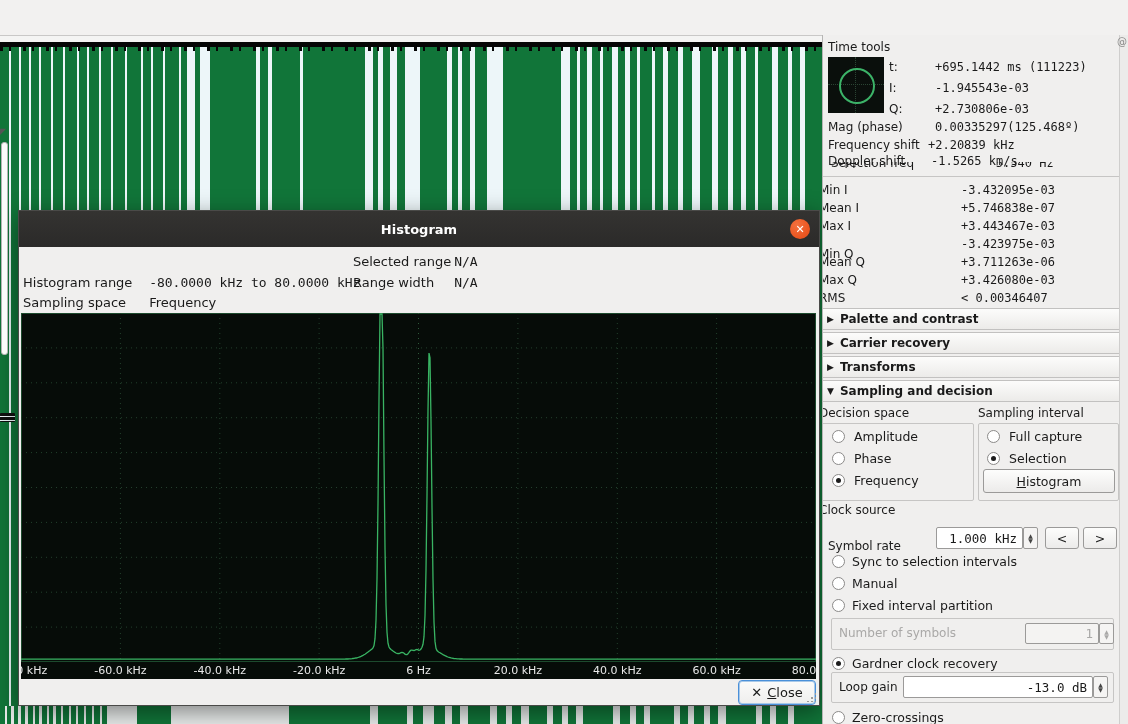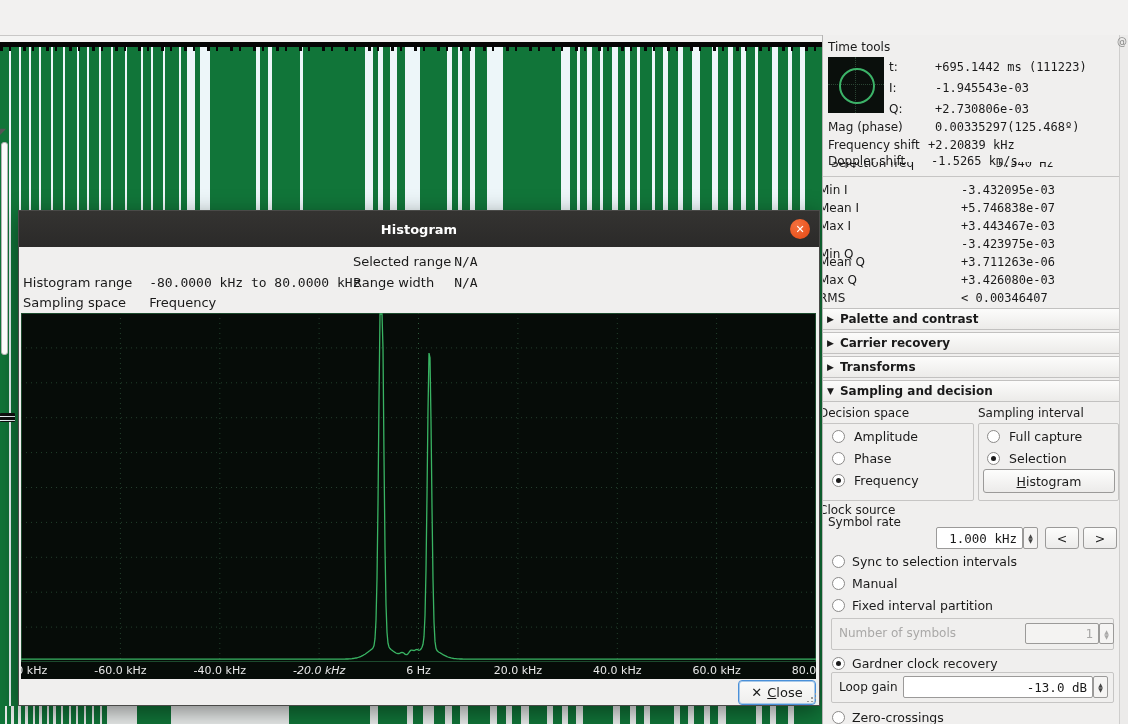--- a/index.html
+++ b/index.html
@@ -229,21 +229,21 @@
           <line x1="397.5" y1="0" x2="397.5" y2="349" stroke="#2e5a3a" stroke-dasharray="1 4"></line>
           <line x1="496.9" y1="0" x2="496.9" y2="349" stroke="#22402c" stroke-dasharray="1 4"></line>
           <line x1="596.3" y1="0" x2="596.3" y2="349" stroke="#22402c" stroke-dasharray="1 4"></line>
           <line x1="695.6" y1="0" x2="695.6" y2="349" stroke="#22402c" stroke-dasharray="1 4"></line>
           <path d="M0,346.1L1,346.1L2,346.1L3,346.1L4,346.1L5,346.1L6,346.1L7,346.1L8,346.1L9,346.1L10,346.1L11,346.1L12,346.1L13,346.1L14,346.1L15,346.1L16,346.1L17,346.1L18,346.1L19,346.1L20,346.1L21,346.1L22,346.1L23,346.1L24,346.1L25,346.1L26,346.1L27,346.1L28,346.1L29,346.1L30,346.1L31,346.1L32,346.1L33,346.1L34,346.1L35,346.1L36,346.1L37,346.1L38,346.1L39,346.1L40,346.1L41,346.1L42,346.1L43,346.1L44,346.1L45,346.1L46,346.1L47,346.1L48,346.1L49,346.1L50,346.1L51,346.1L52,346.1L53,346.1L54,346.1L55,346.1L56,346.1L57,346.1L58,346.1L59,346.1L60,346.1L61,346.1L62,346.1L63,346.1L64,346.1L65,346.1L66,346.1L67,346.1L68,346.1L69,346.1L70,346.1L71,346.1L72,346.1L73,346.1L74,346.1L75,346.1L76,346.1L77,346.1L78,346.1L79,346.1L80,346.1L81,346.1L82,346.1L83,346.1L84,346.1L85,346.1L86,346.1L87,346.1L88,346.1L89,346.1L90,346.1L91,346.1L92,346.1L93,346.1L94,346.1L95,346.1L96,346.1L97,346.1L98,346.1L99,346.1L100,346.1L101,346.1L102,346.1L103,346.1L104,346.1L105,346.1L106,346.1L107,346.1L108,346.1L109,346.1L110,346.1L111,346.1L112,346.1L113,346.1L114,346.1L115,346.1L116,346.1L117,346.1L118,346.1L119,346.1L120,346.1L121,346.1L122,346.1L123,346.1L124,346.1L125,346.1L126,346.1L127,346.1L128,346.1L129,346.1L130,346.1L131,346.1L132,346.1L133,346.1L134,346.1L135,346.1L136,346.1L137,346.1L138,346.1L139,346.1L140,346.1L141,346.1L142,346.1L143,346.1L144,346.1L145,346.1L146,346.1L147,346.1L148,346.1L149,346.1L150,346.1L151,346.1L152,346.1L153,346.1L154,346.1L155,346.1L156,346.1L157,346.1L158,346.1L159,346.1L160,346.1L161,346.1L162,346.1L163,346.1L164,346.1L165,346.1L166,346.1L167,346.1L168,346.1L169,346.1L170,346.1L171,346.1L172,346.1L173,346.1L174,346.1L175,346.1L176,346.1L177,346.1L178,346.1L179,346.1L180,346.1L181,346.1L182,346.1L183,346.1L184,346.1L185,346.1L186,346.1L187,346.1L188,346.1L189,346.1L190,346.1L191,346.1L192,346.1L193,346.1L194,346.1L195,346.1L196,346.1L197,346.1L198,346.1L199,346.1L200,346.1L201,346.1L202,346.1L203,346.1L204,346.1L205,346.1L206,346.1L207,346.1L208,346.1L209,346.1L210,346.1L211,346.1L212,346.1L213,346.1L214,346.1L215,346.1L216,346.1L217,346.1L218,346.1L219,346.1L220,346.1L221,346.1L222,346.1L223,346.1L224,346.1L225,346.1L226,346.1L227,346.1L228,346.1L229,346.1L230,346.1L231,346.1L232,346.1L233,346.1L234,346.1L235,346.1L236,346.1L237,346.1L238,346.1L239,346.1L240,346.1L241,346.1L242,346.1L243,346.1L244,346.1L245,346.1L246,346.1L247,346.1L248,346.1L249,346.1L250,346.1L251,346.1L252,346.1L253,346.1L254,346.1L255,346.1L256,346.1L257,346.1L258,346.1L259,346.1L260,346.1L261,346.1L262,346.1L263,346.1L264,346.1L265,346.1L266,346.1L267,346.1L268,346.1L269,346.1L270,346.1L271,346.1L272,346.1L273,346.1L274,346.1L275,346.1L276,346.1L277,346.1L278,346.1L279,346.1L280,346.1L281,346.1L282,346.1L283,346.1L284,346.1L285,346.1L286,346.1L287,346.1L288,346.1L289,346.1L290,346.1L291,346.1L292,346.1L293,346.1L294,346.1L295,346.1L296,346.1L297,346.1L298,346.1L299,346.1L300,346.1L301,346.1L302,346.1L303,346.1L304,346.1L305,346.1L306,346.1L307,346.1L308,346.1L309,346.1L310,346.1L311,346.1L312,346.1L313,346.1L314,346.1L315,346.1L316,346.1L317,346.1L318,346.1L319,346.1L320,346.1L321,346.1L322,346.1L323,346.1L324,346.1L325,346.0L326,346.0L327,346.0L328,345.9L329,345.8L330,345.8L331,345.7L332,345.5L333,345.4L334,345.2L335,345.0L336,344.8L337,344.5L338,344.2L339,343.8L340,343.4L341,342.9L342,342.4L343,341.8L344,341.2L345,340.5L346,339.8L347,339.1L348,338.3L349,337.6L350,336.8L351,336.0L352,334.9L353,332.5L354,325.7L355,307.3L356,265.6L357,190.4L358,86.6L359,1.0L360,1.0L361,1.0L362,35.8L363,144.0L364,234.7L365,291.4L366,319.2L367,330.2L368,334.0L369,335.5L370,336.4L371,337.2L372,338.0L373,338.7L374,339.4L375,340.0L376,340.5L377,340.7L378,340.5L379,340.1L380,339.6L381,339.3L382,339.5L383,340.2L384,341.1L385,341.7L386,341.6L387,340.7L388,339.4L389,338.0L390,337.2L391,337.1L392,337.4L393,337.5L394,337.1L395,336.6L396,336.5L397,336.9L398,337.3L399,337.0L400,336.0L401,334.2L402,331.3L403,323.7L404,302.8L405,256.9L406,182.3L407,96.9L408,40.1L409,44.7L410,108.1L411,194.4L412,266.2L413,309.0L414,328.4L415,335.3L416,337.6L417,338.5L418,339.2L419,339.8L420,340.4L421,341.0L422,341.6L423,342.1L424,342.7L425,343.1L426,343.6L427,344.0L428,344.3L429,344.6L430,344.9L431,345.1L432,345.3L433,345.5L434,345.6L435,345.7L436,345.8L437,345.9L438,345.9L439,346.0L440,346.0L441,346.0L442,346.1L443,346.1L444,346.1L445,346.1L446,346.1L447,346.1L448,346.1L449,346.1L450,346.1L451,346.1L452,346.1L453,346.1L454,346.1L455,346.1L456,346.1L457,346.1L458,346.1L459,346.1L460,346.1L461,346.1L462,346.1L463,346.1L464,346.1L465,346.1L466,346.1L467,346.1L468,346.1L469,346.1L470,346.1L471,346.1L472,346.1L473,346.1L474,346.1L475,346.1L476,346.1L477,346.1L478,346.1L479,346.1L480,346.1L481,346.1L482,346.1L483,346.1L484,346.1L485,346.1L486,346.1L487,346.1L488,346.1L489,346.1L490,346.1L491,346.1L492,346.1L493,346.1L494,346.1L495,346.1L496,346.1L497,346.1L498,346.1L499,346.1L500,346.1L501,346.1L502,346.1L503,346.1L504,346.1L505,346.1L506,346.1L507,346.1L508,346.1L509,346.1L510,346.1L511,346.1L512,346.1L513,346.1L514,346.1L515,346.1L516,346.1L517,346.1L518,346.1L519,346.1L520,346.1L521,346.1L522,346.1L523,346.1L524,346.1L525,346.1L526,346.1L527,346.1L528,346.1L529,346.1L530,346.1L531,346.1L532,346.1L533,346.1L534,346.1L535,346.1L536,346.1L537,346.1L538,346.1L539,346.1L540,346.1L541,346.1L542,346.1L543,346.1L544,346.1L545,346.1L546,346.1L547,346.1L548,346.1L549,346.1L550,346.1L551,346.1L552,346.1L553,346.1L554,346.1L555,346.1L556,346.1L557,346.1L558,346.1L559,346.1L560,346.1L561,346.1L562,346.1L563,346.1L564,346.1L565,346.1L566,346.1L567,346.1L568,346.1L569,346.1L570,346.1L571,346.1L572,346.1L573,346.1L574,346.1L575,346.1L576,346.1L577,346.1L578,346.1L579,346.1L580,346.1L581,346.1L582,346.1L583,346.1L584,346.1L585,346.1L586,346.1L587,346.1L588,346.1L589,346.1L590,346.1L591,346.1L592,346.1L593,346.1L594,346.1L595,346.1L596,346.1L597,346.1L598,346.1L599,346.1L600,346.1L601,346.1L602,346.1L603,346.1L604,346.1L605,346.1L606,346.1L607,346.1L608,346.1L609,346.1L610,346.1L611,346.1L612,346.1L613,346.1L614,346.1L615,346.1L616,346.1L617,346.1L618,346.1L619,346.1L620,346.1L621,346.1L622,346.1L623,346.1L624,346.1L625,346.1L626,346.1L627,346.1L628,346.1L629,346.1L630,346.1L631,346.1L632,346.1L633,346.1L634,346.1L635,346.1L636,346.1L637,346.1L638,346.1L639,346.1L640,346.1L641,346.1L642,346.1L643,346.1L644,346.1L645,346.1L646,346.1L647,346.1L648,346.1L649,346.1L650,346.1L651,346.1L652,346.1L653,346.1L654,346.1L655,346.1L656,346.1L657,346.1L658,346.1L659,346.1L660,346.1L661,346.1L662,346.1L663,346.1L664,346.1L665,346.1L666,346.1L667,346.1L668,346.1L669,346.1L670,346.1L671,346.1L672,346.1L673,346.1L674,346.1L675,346.1L676,346.1L677,346.1L678,346.1L679,346.1L680,346.1L681,346.1L682,346.1L683,346.1L684,346.1L685,346.1L686,346.1L687,346.1L688,346.1L689,346.1L690,346.1L691,346.1L692,346.1L693,346.1L694,346.1L695,346.1L696,346.1L697,346.1L698,346.1L699,346.1L700,346.1L701,346.1L702,346.1L703,346.1L704,346.1L705,346.1L706,346.1L707,346.1L708,346.1L709,346.1L710,346.1L711,346.1L712,346.1L713,346.1L714,346.1L715,346.1L716,346.1L717,346.1L718,346.1L719,346.1L720,346.1L721,346.1L722,346.1L723,346.1L724,346.1L725,346.1L726,346.1L727,346.1L728,346.1L729,346.1L730,346.1L731,346.1L732,346.1L733,346.1L734,346.1L735,346.1L736,346.1L737,346.1L738,346.1L739,346.1L740,346.1L741,346.1L742,346.1L743,346.1L744,346.1L745,346.1L746,346.1L747,346.1L748,346.1L749,346.1L750,346.1L751,346.1L752,346.1L753,346.1L754,346.1L755,346.1L756,346.1L757,346.1L758,346.1L759,346.1L760,346.1L761,346.1L762,346.1L763,346.1L764,346.1L765,346.1L766,346.1L767,346.1L768,346.1L769,346.1L770,346.1L771,346.1L772,346.1L773,346.1L774,346.1L775,346.1L776,346.1L777,346.1L778,346.1L779,346.1L780,346.1L781,346.1L782,346.1L783,346.1L784,346.1L785,346.1L786,346.1L787,346.1L788,346.1L789,346.1L790,346.1L791,346.1L792,346.1L793,346.1L794,346.1L795,346.1" fill="none" stroke="#39b463" stroke-width="1.3"></path>
         </svg>
       <div id="axisstrip">
           <span style="left: 0px;">-80.0 kHz</span>
           <span style="left: 99.375px;">-60.0 kHz</span>
           <span style="left: 198.75px;">-40.0 kHz</span>
-          <span style="left: 298.125px; font-style: italic;">-20.0 kHz</span>
+          <span style="left: 298.125px;">-20.0 kHz</span>
           <span style="left: 397.5px;">6 Hz</span>
           <span style="left: 496.875px;">20.0 kHz</span>
           <span style="left: 596.25px;">40.0 kHz</span>
           <span style="left: 695.625px;">60.0 kHz</span>
           <span style="left: 795px;">80.0 kHz</span>
         </div>
     </div>
 
     <div id="dlgclose">
       <span>✕</span>
@@ -329,21 +329,21 @@
 
     <div class="gbox" style="left:155px;top:388px;width:141px;height:78px;"></div>
     <span class="radio" style="left:164px;top:395px;"></span>
     <span class="rlabel" style="left:186px;top:394px;">Full capture</span>
     <span class="radio checked" style="left:164px;top:417px;"></span>
     <span class="rlabel" style="left:186px;top:416px;">Selection</span>
     <div class="btn" style="left:160px;top:434px;width:132px;height:24px;"><u>H</u>istogram</div>
 
     <div class="abs clipL" style="left:0;top:468px;text-align:center;">Clock source</div>
 
-    <div class="abs" style="left:5px;top:480px;text-align:center;">Symbol rate</div>
+    <div class="abs" style="left:5px;top:504px;text-align:center;">Symbol rate</div>
     <div class="spin val" style="left:113px;top:492px;width:87px;height:22px;">1.000 kHz</div>
     <div class="spinner" style="left:200px;top:492px;height:22px;">
         <span>▲</span>
         <span>▼</span>
       </div>
     <div class="btn" style="left:222px;top:492px;width:34px;height:22px;">&lt;</div>
     <div class="btn" style="left:260px;top:492px;width:34px;height:22px;">&gt;</div>
 
     <span class="radio" style="left:9px;top:520px;"></span>
     <span class="rlabel" style="left:29px;top:519px;">Sync to selection intervals</span>

